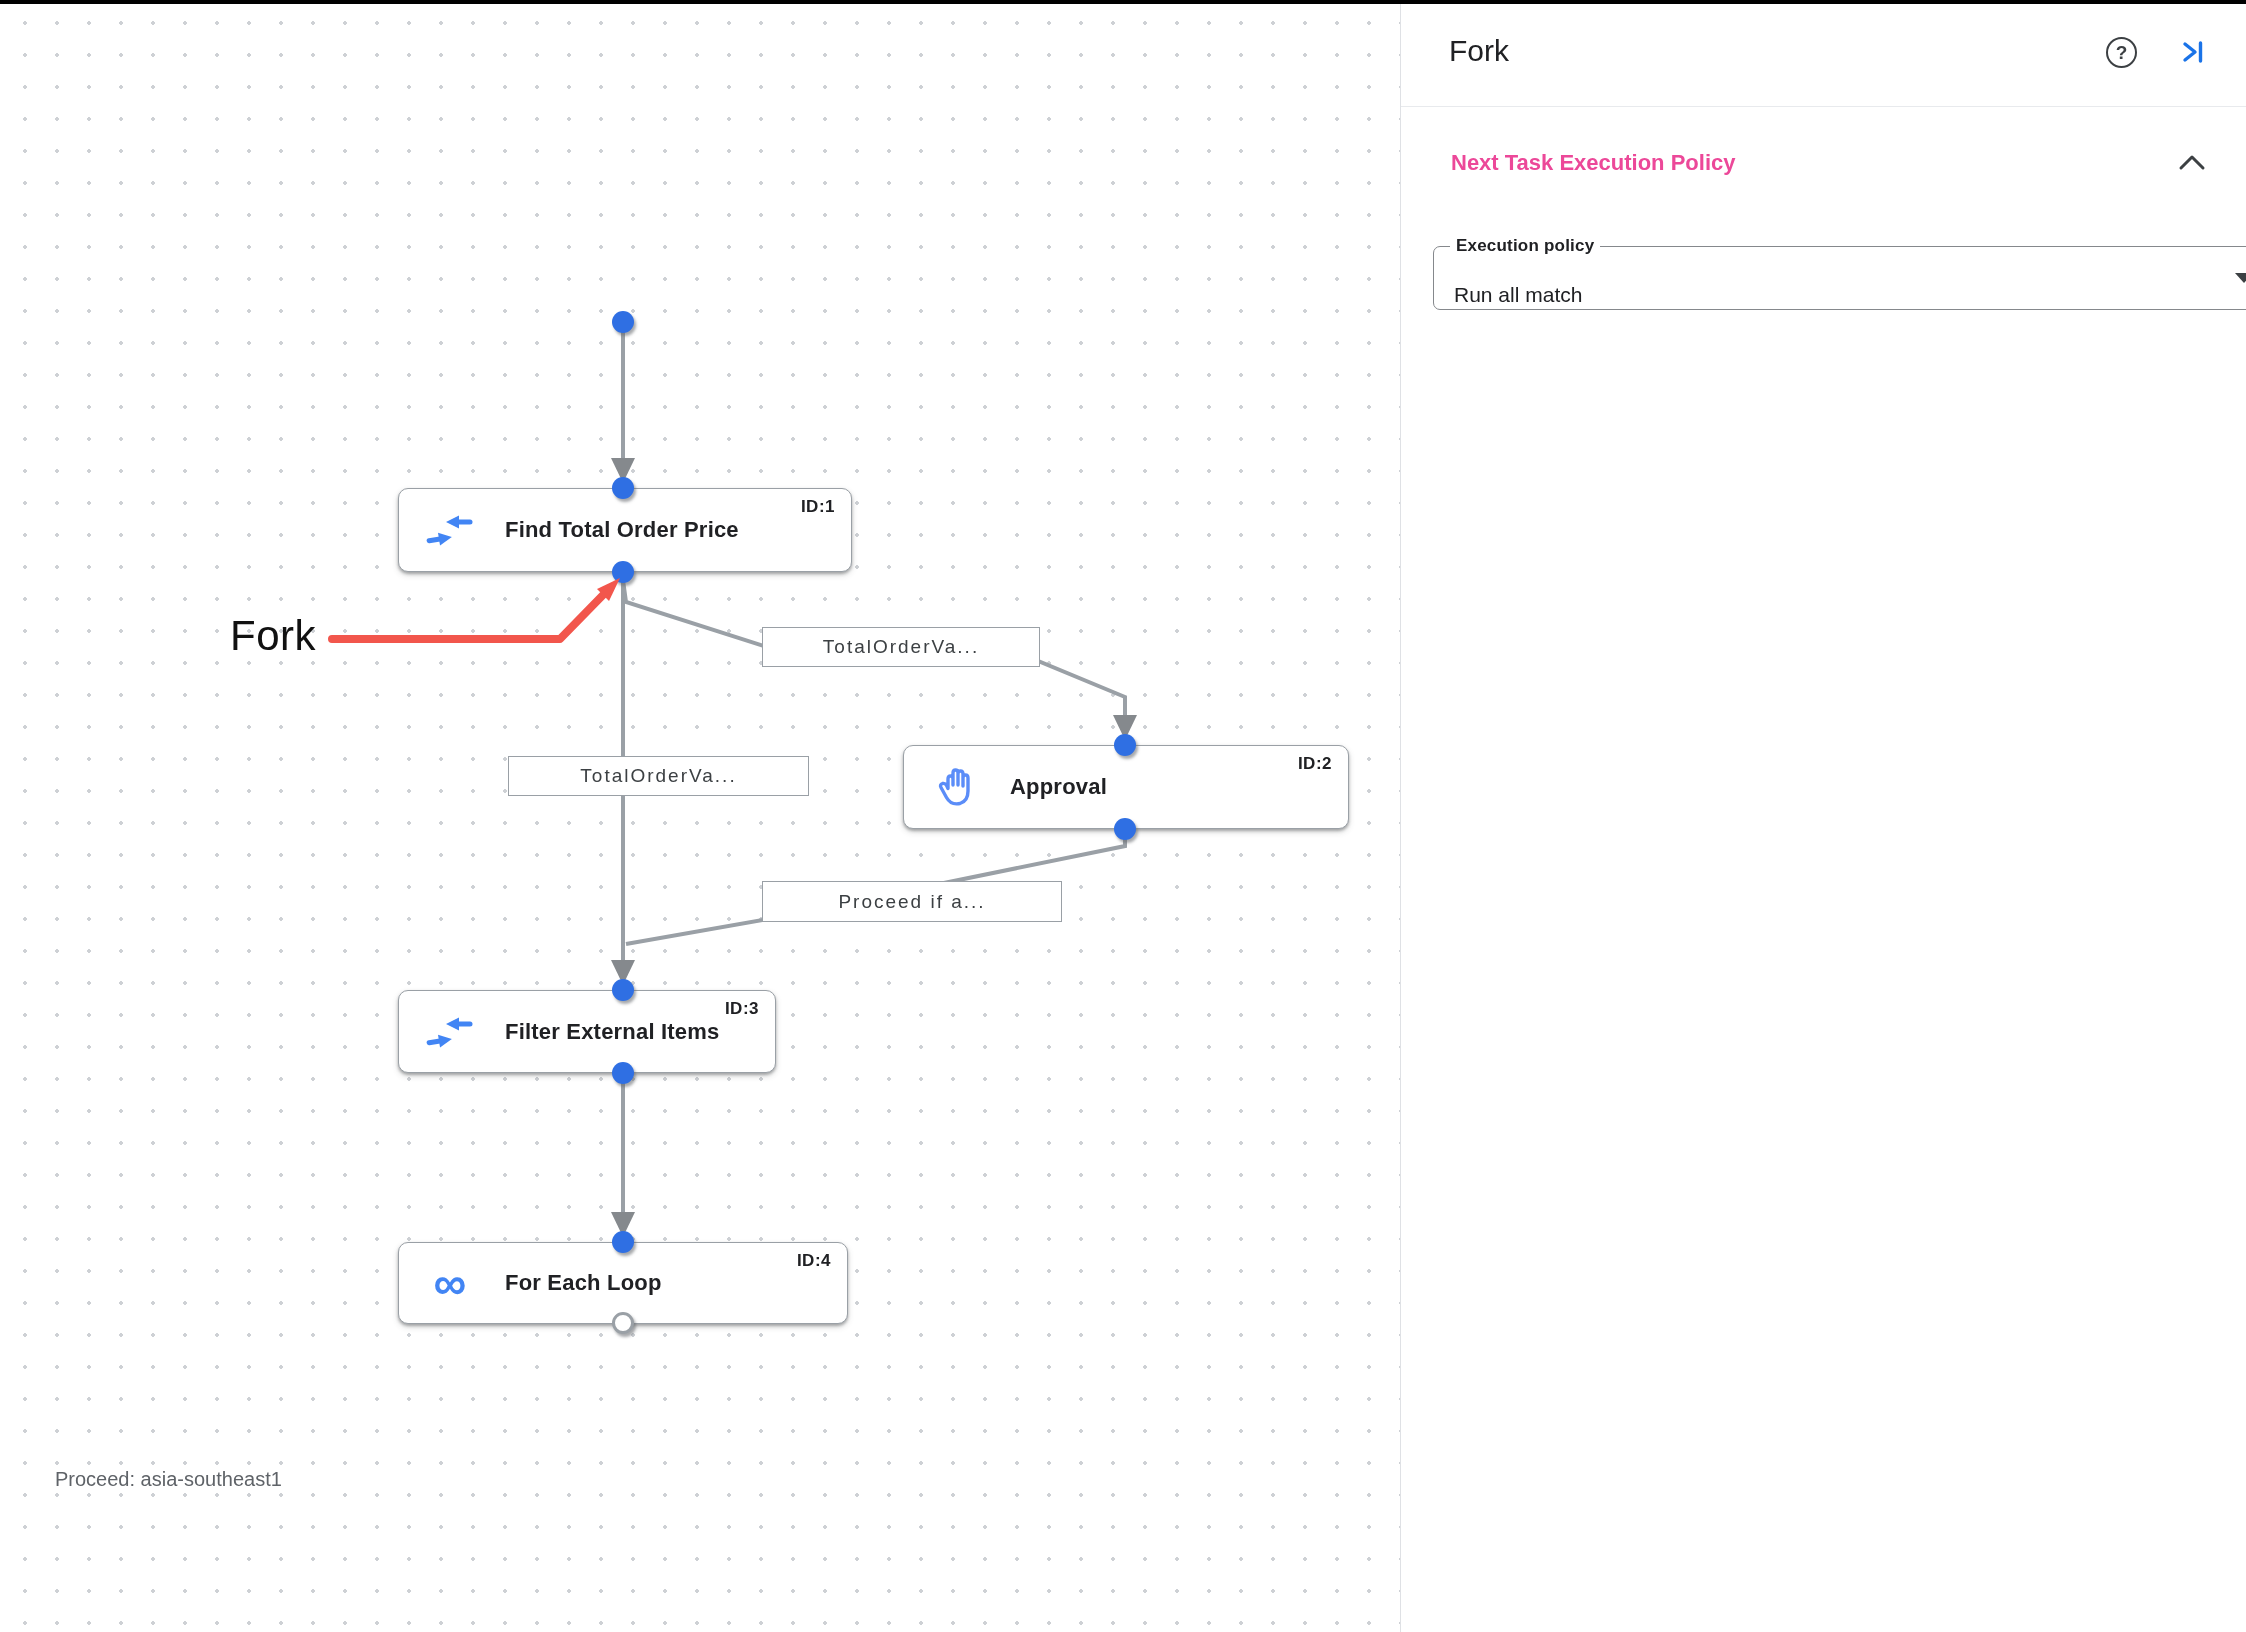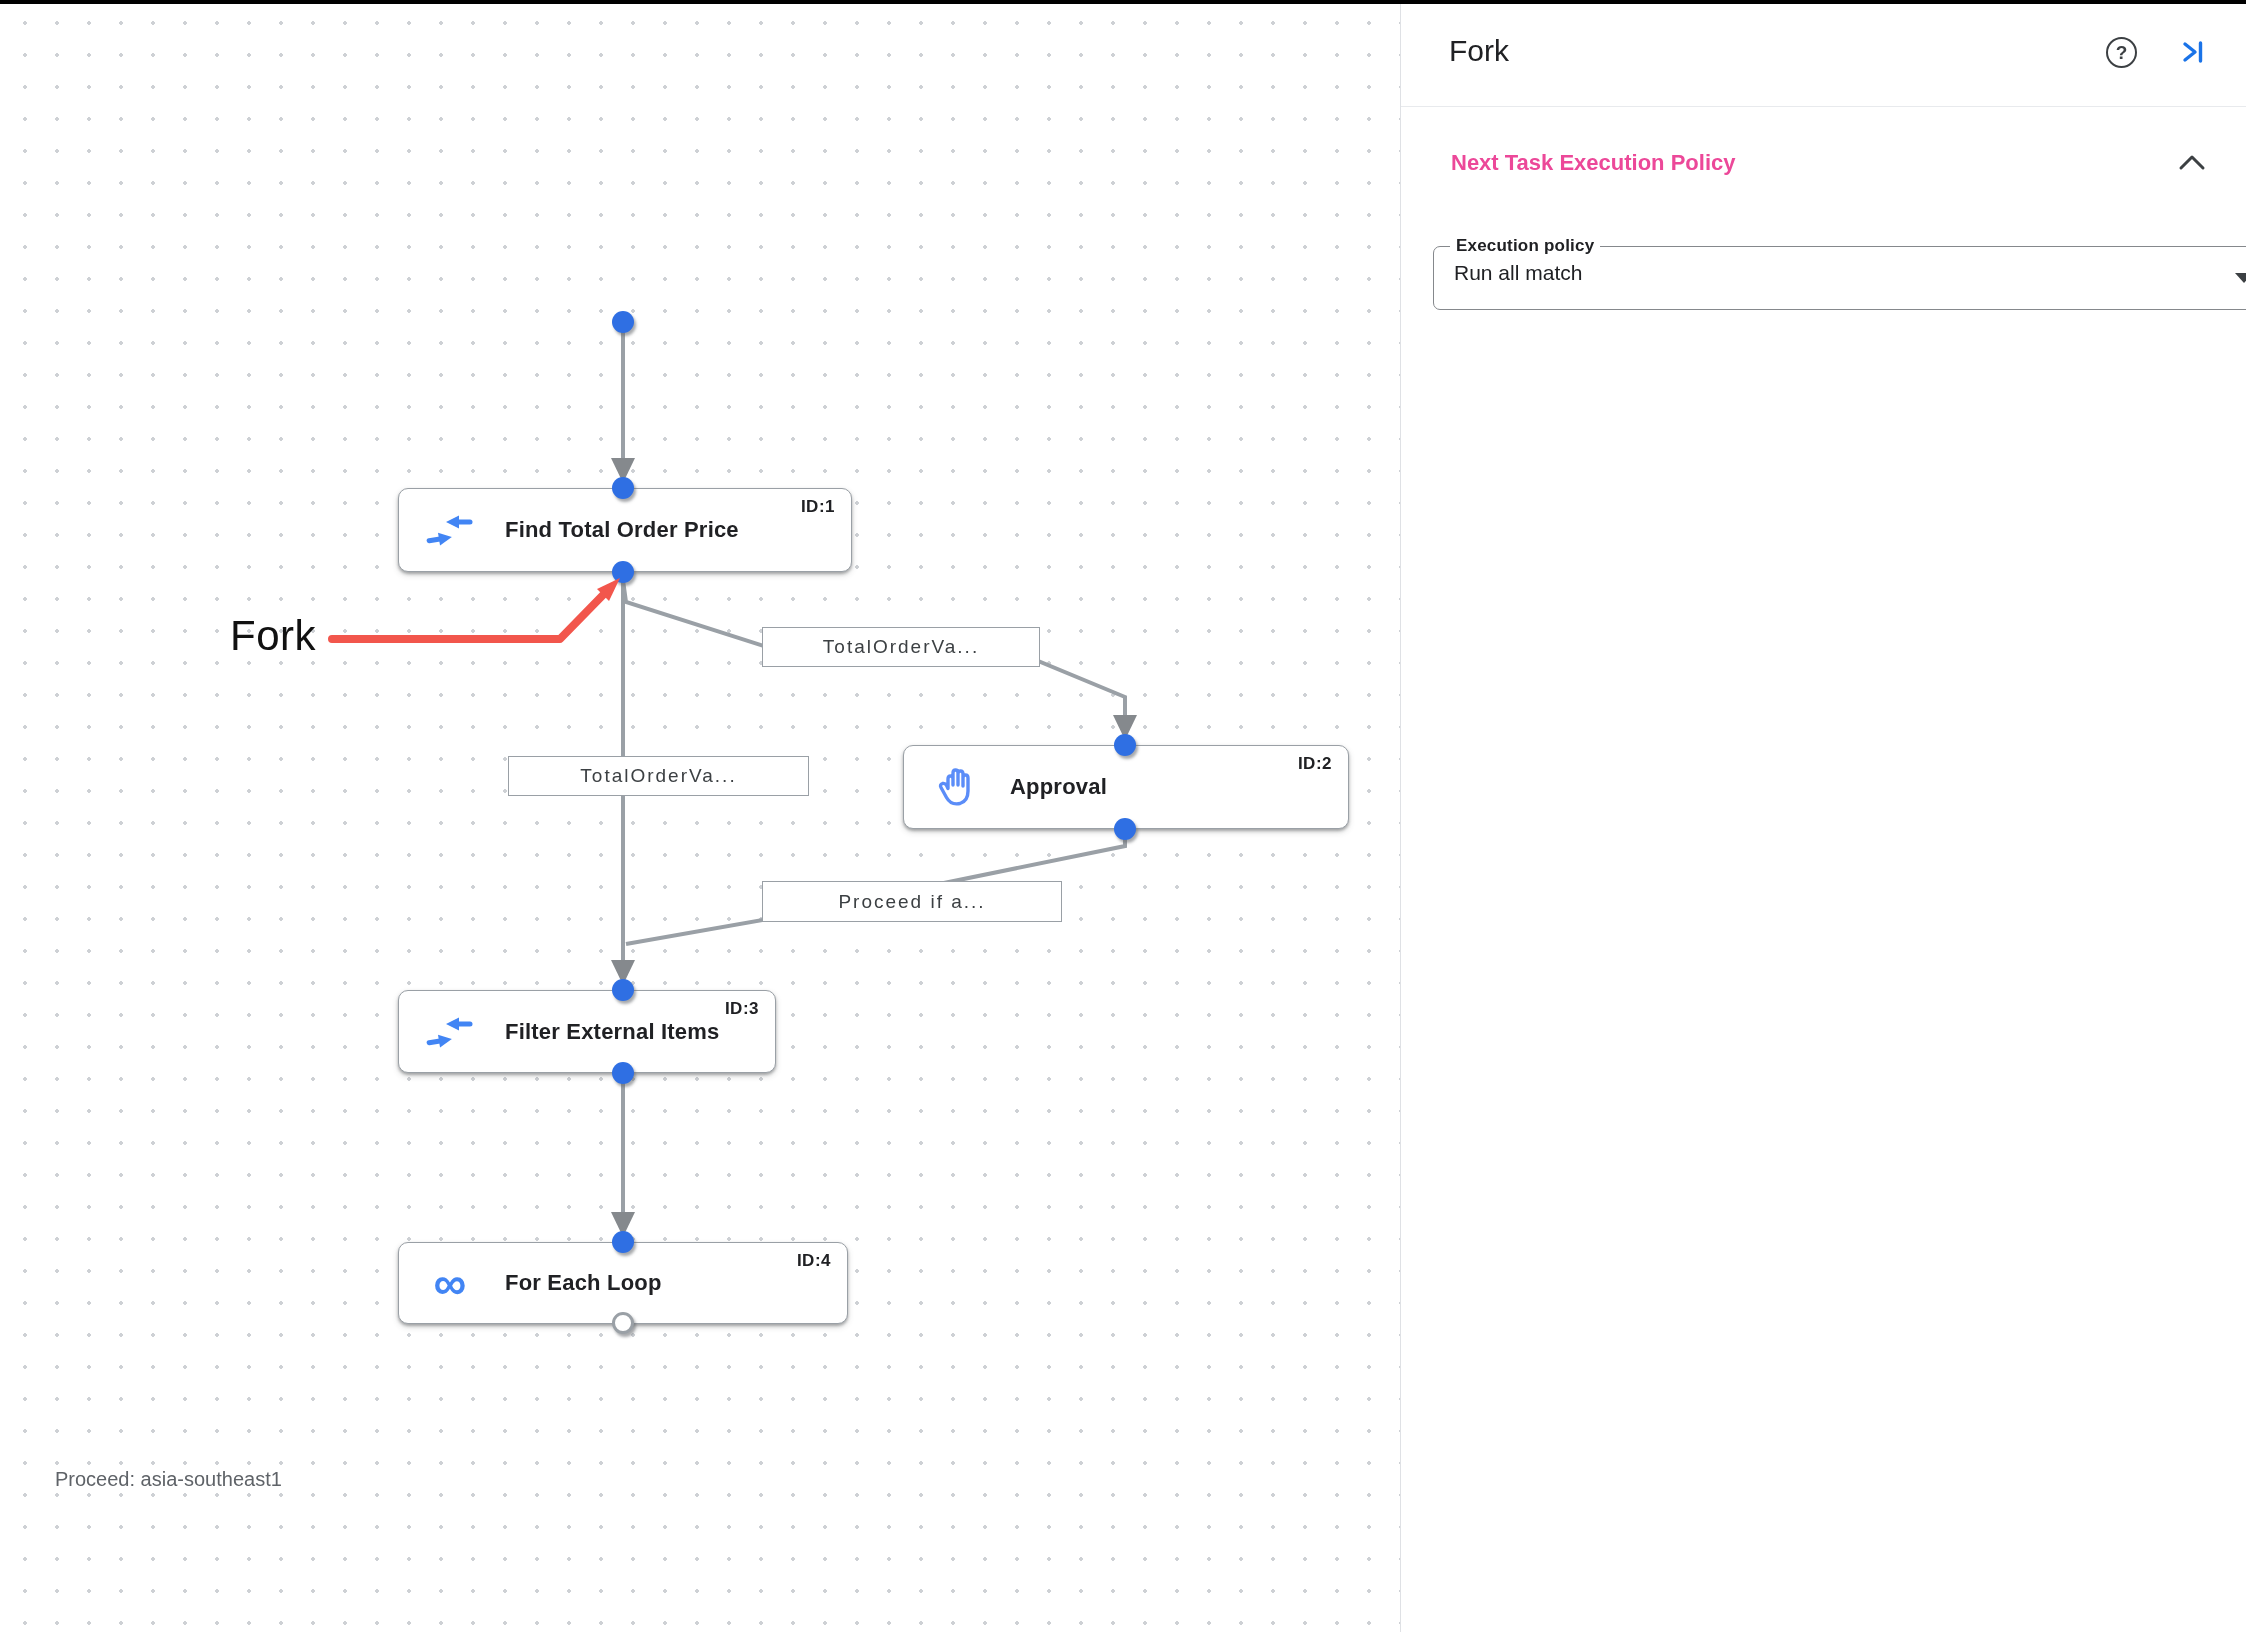--- a/index.html
+++ b/index.html
@@ -70,21 +70,21 @@
   .chevron-up-icon{position:absolute;left:776px;top:153px;width:30px;height:18px;}
 
   .select-field{
     position:absolute;left:32px;top:246px;width:849px;height:64px;border:1.5px solid #85888c;border-radius:7px;
     box-sizing:border-box;cursor:pointer;background:#fff;
   }
   .select-label{
     position:absolute;left:16px;top:-11px;background:#fff;padding:0 6px;font-size:17px;font-weight:bold;color:#202124;
     letter-spacing:.2px;
   }
-  .select-value{position:absolute;left:20px;top:14px;font-size:21px;color:#202124;}
+  .select-value{position:absolute;left:20px;top:36px;font-size:21px;color:#202124;}
   .select-caret{
     position:absolute;right:28px;top:26px;width:0;height:0;
     border-left:9px solid transparent;border-right:9px solid transparent;border-top:10px solid #3c4043;
   }
 </style>
 </head>
 <body>
 
 <div class="screen">
   <div class="top-border"></div>

